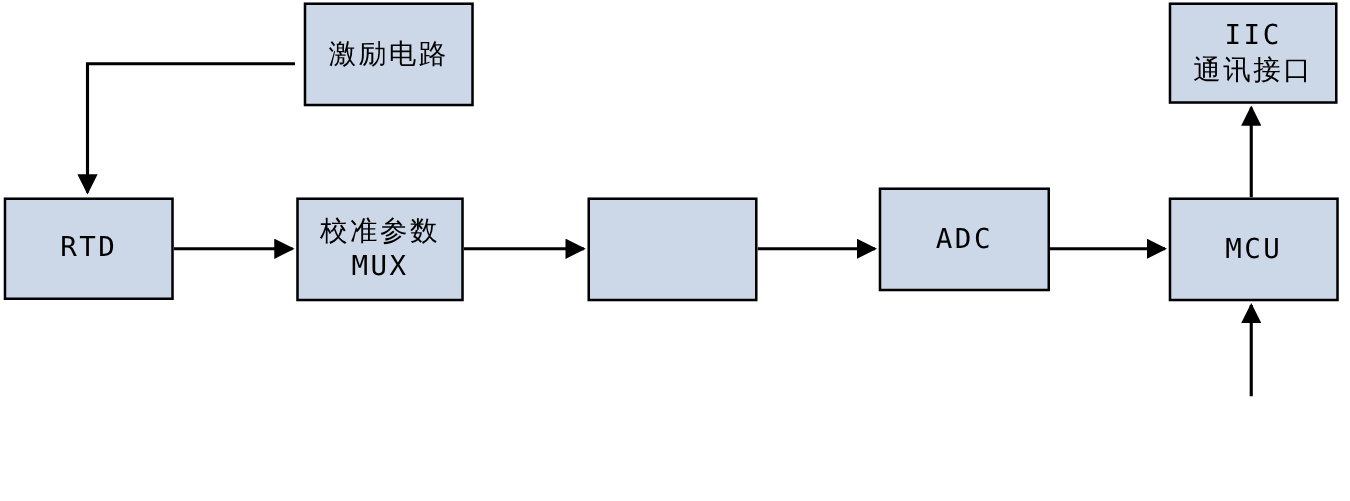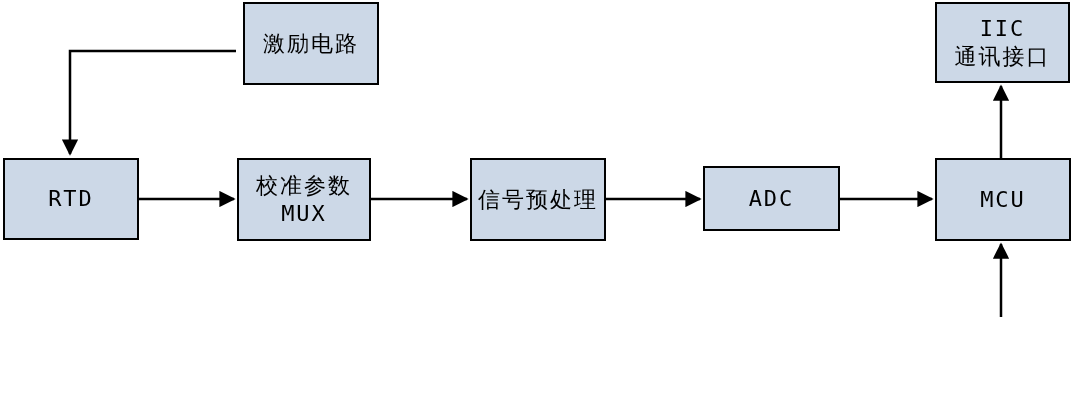--- a/index.html
+++ b/index.html
@@ -37,21 +37,21 @@
     line-height: 28px;
     letter-spacing: 2px;
     white-space: nowrap;
   }
   .node span { display: block; }
 
   .node-excitation  { left: 243px; top: 2px;   width: 136px; height: 83px; }
   .node-rtd         { left: 3px;   top: 158px; width: 136px; height: 82px; }
   .node-mux         { left: 237px; top: 158px; width: 134px; height: 83px; }
   .node-preprocess  { left: 470px; top: 158px; width: 136px; height: 83px; }
-  .node-adc         { left: 703px; top: 166px; width: 137px; height: 65px; }
+  .node-adc         { left: 703px; top: 150px; width: 137px; height: 83px; }
   .node-mcu         { left: 935px; top: 158px; width: 136px; height: 83px; }
   .node-iic         { left: 935px; top: 2px;   width: 135px; height: 81px; }
   .node-calibration { left: 925px; top: 317px; width: 151px; height: 81px; }
 </style>
 </head>
 <body>
 
 <div class="canvas">
 
   <svg class="arrow-layer" viewBox="0 0 1080 401" xmlns="http://www.w3.org/2000/svg">
@@ -76,21 +76,20 @@
   <div class="node node-rtd">
     <span>RTD</span>
   </div>
 
   <div class="node node-mux">
     <span>校准参数</span>
     <span>MUX</span>
   </div>
 
   <div class="node node-preprocess">
-    <span>信号预处理</span>
   </div>
 
   <div class="node node-adc">
     <span>ADC</span>
   </div>
 
   <div class="node node-mcu">
     <span>MCU</span>
   </div>
 

